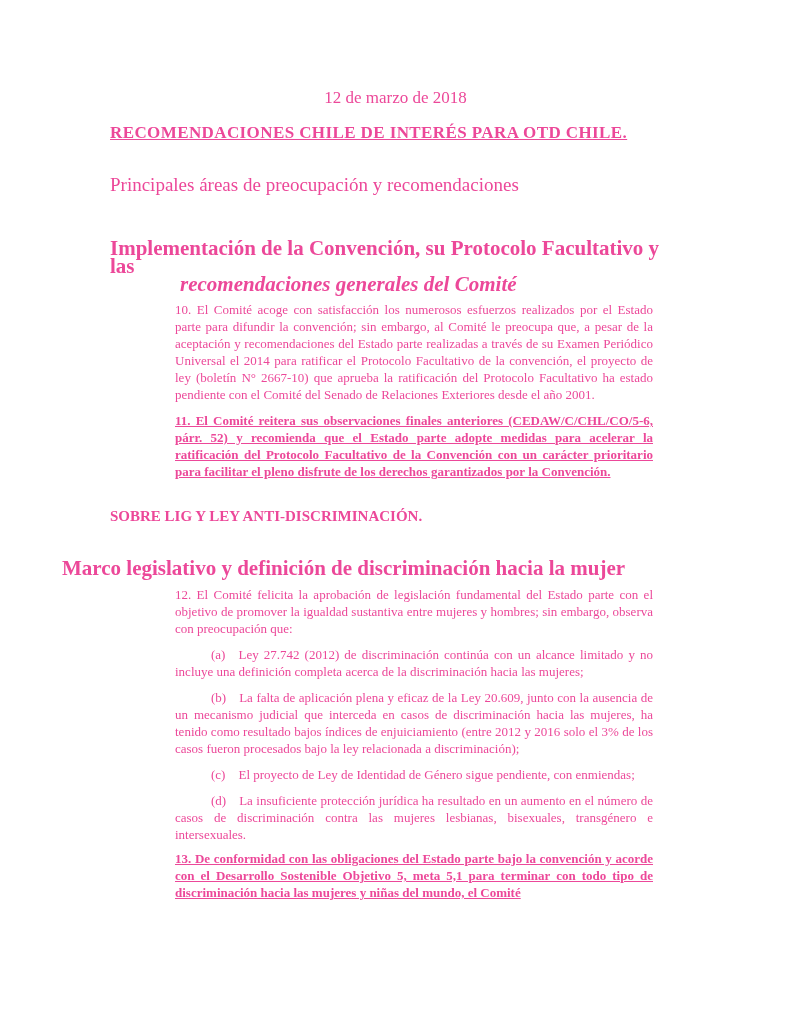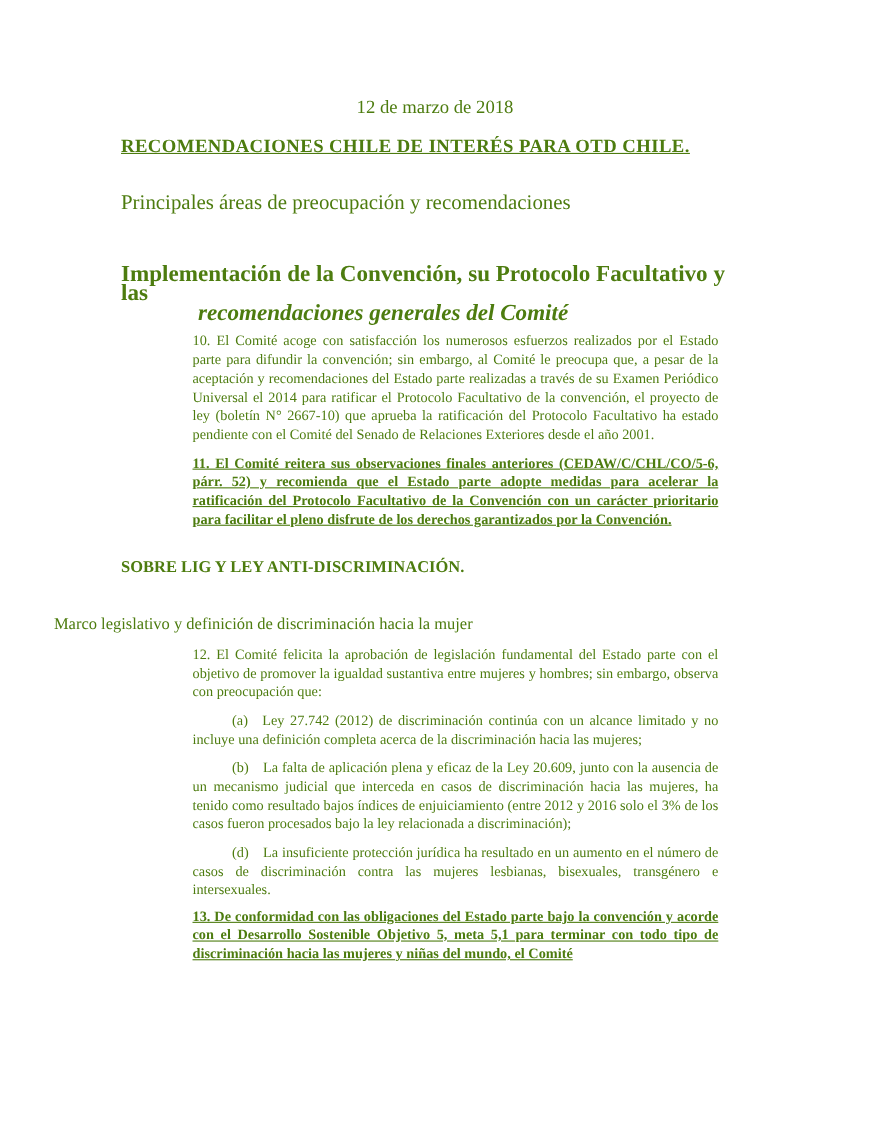--- a/index.html
+++ b/index.html
@@ -3,21 +3,21 @@
 <meta charset="utf-8">
 <style>
   * { margin: 0; padding: 0; box-sizing: border-box; }
   html, body { background: #ffffff; }
   .page {
     position: relative;
     width: 791px;
     height: 1024px;
     background: #ffffff;
     font-family: "Liberation Serif", serif;
-    color: #4d7c0f;
+    color: #ec4899;
     overflow: hidden;
   }
   .date {
     padding-top: 88px;
     text-align: center;
     font-size: 17px;
     line-height: 20px;
   }
   .title {
     margin: 14px 100px 0 110px;
@@ -49,23 +49,23 @@
   }
   .body.first { margin-top: 8px; }
   .bold { font-weight: bold; text-decoration: underline; }
   .underlined-heading {
     margin: 27px 120px 0 110px;
     font-size: 15px;
     font-weight: bold;
     line-height: 18px;
   }
   .sub-heading {
-    margin: 34px 120px 0 49px;
-    font-size: 15px;
-    font-weight: normal;
+    margin: 34px 120px 0 62px;
+    font-size: 21px;
+    font-weight: bold;
     line-height: 18px;
   }
   .item { text-indent: 36px; }
   .item-label { margin-right: 13px; }
   .last { margin-top: 7px; }
 </style>
 </head>
 <body>
 
 <div class="page">
@@ -92,20 +92,23 @@
   <p class="body">12. El Comité felicita la aprobación de legislación fundamental del Estado parte con el objetivo de promover la igualdad sustantiva entre mujeres y hombres; sin embargo, observa con preocupación que:</p>
 
   <p class="body item">
     <span class="item-label">(a)</span><span>Ley 27.742 (2012) de discriminación continúa con un alcance limitado y no incluye una definición completa acerca de la discriminación hacia las mujeres;</span>
   </p>
 
   <p class="body item">
     <span class="item-label">(b)</span><span>La falta de aplicación plena y eficaz de la Ley 20.609, junto con la ausencia de un mecanismo judicial que interceda en casos de discriminación hacia las mujeres, ha tenido como resultado bajos índices de enjuiciamiento (entre 2012 y 2016 solo el 3% de los casos fueron procesados bajo la ley relacionada a discriminación);</span>
   </p>
 
+  <p class="body item">
+    <span class="item-label">(c)</span><span>El proyecto de Ley de Identidad de Género sigue pendiente, con enmiendas;</span>
+  </p>
 
   <p class="body item">
     <span class="item-label">(d)</span><span>La insuficiente protección jurídica ha resultado en un aumento en el número de casos de discriminación contra las mujeres lesbianas, bisexuales, transgénero e intersexuales.</span>
   </p>
 
   <p class="body bold last">13. De conformidad con las obligaciones del Estado parte bajo la convención y acorde con el Desarrollo Sostenible Objetivo 5, meta 5,1 para terminar con todo tipo de discriminación hacia las mujeres y niñas del mundo, el Comité</p>
 
 </div>
 
 </body></html>

